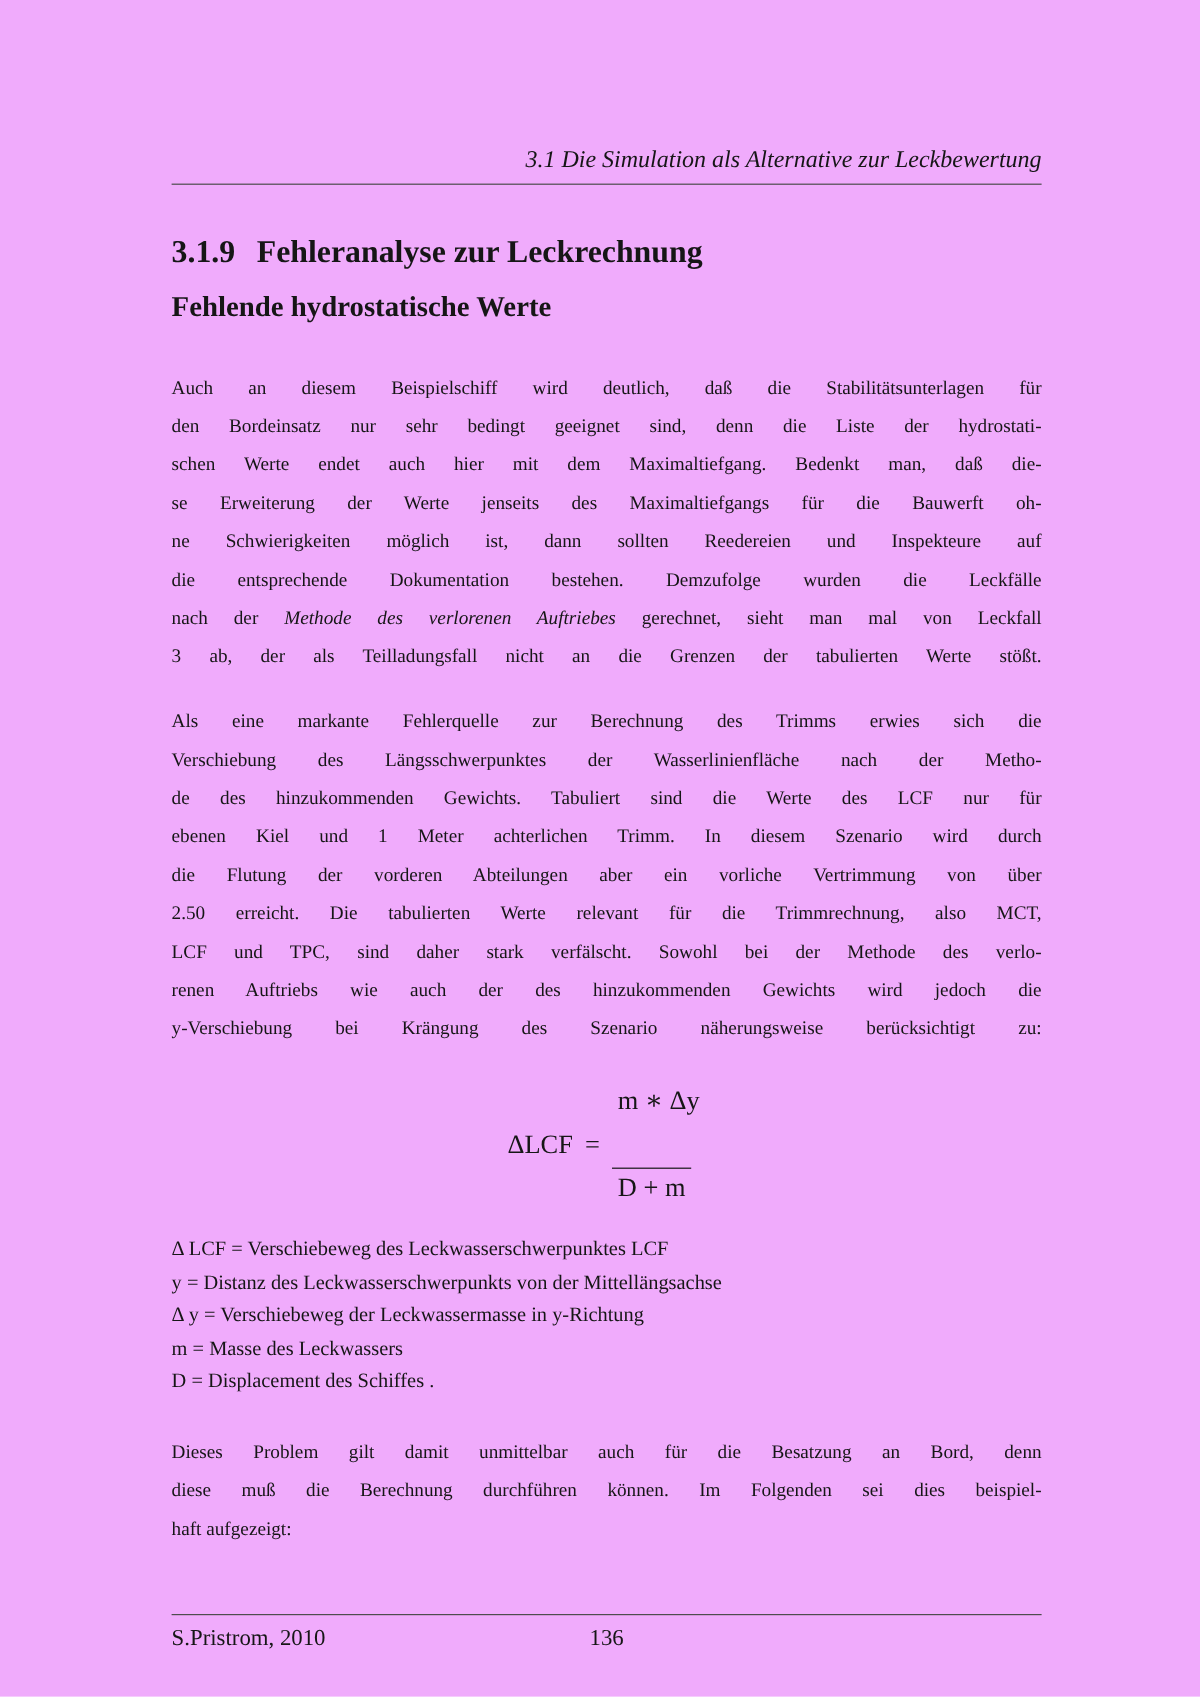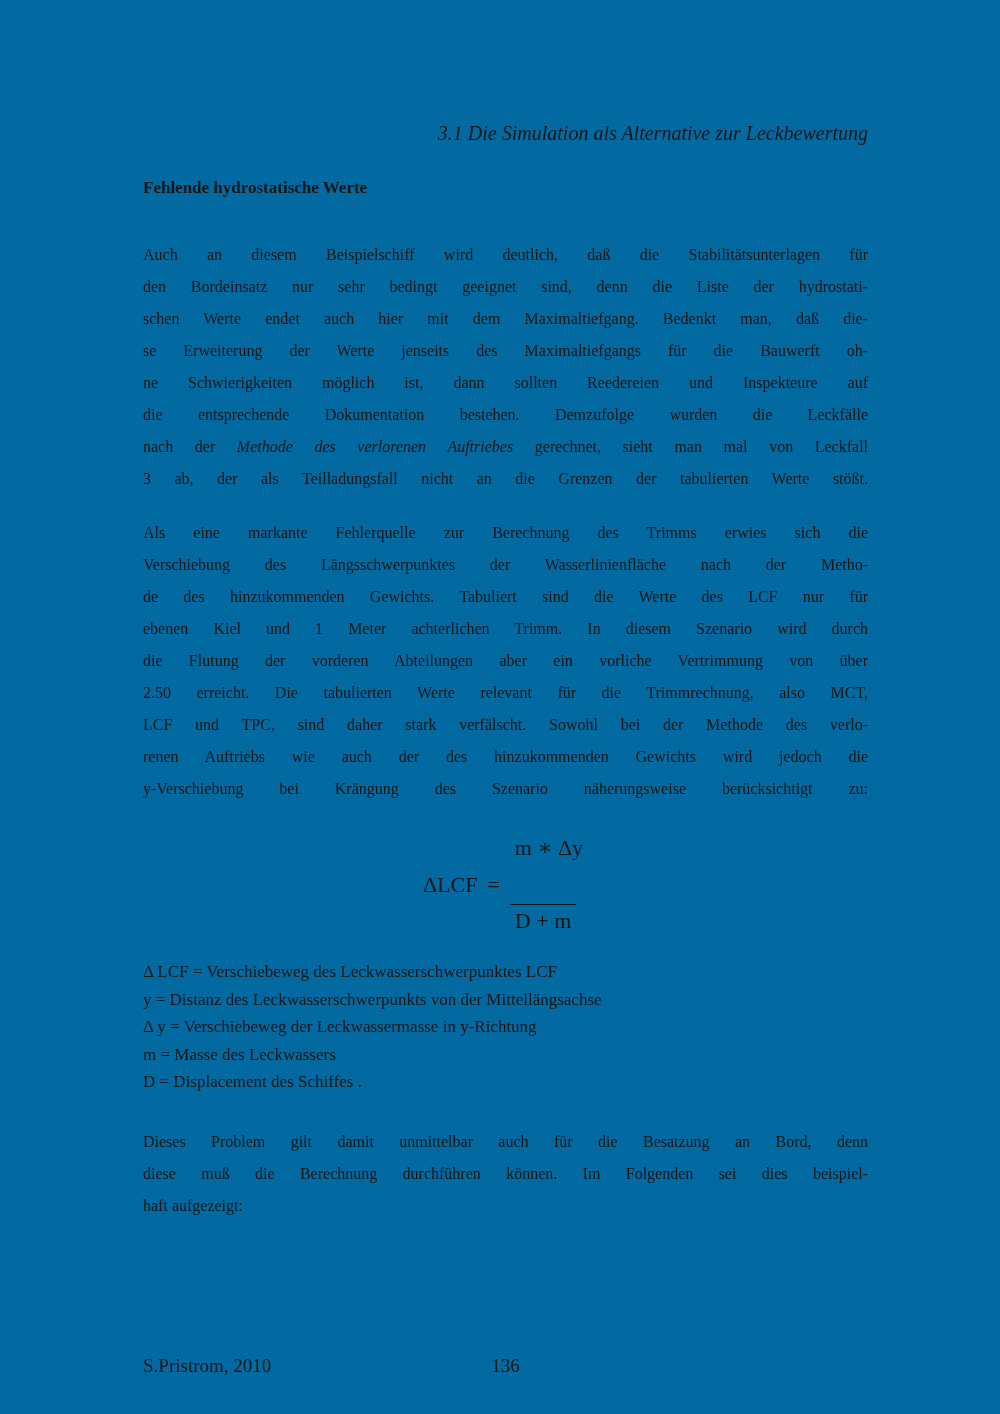--- a/index.html
+++ b/index.html
@@ -1,21 +1,21 @@
 <!DOCTYPE html>
 <html lang="de"><head>
 <meta charset="utf-8">
 <style>
   html, body { margin: 0; padding: 0; background: #ffffff; }
   .page {
     position: relative;
     width: 1000px;
     height: 1414px;
     box-sizing: border-box;
-    background: #0369a1;
+    background: #f0abfc;
     color: #161616;
     font-family: "Liberation Serif", "DejaVu Serif", serif;
     padding: 122px 132px 0 143px;
     overflow: hidden;
   }
   .running-header {
     text-align: right;
     font-style: italic;
     font-size: 20px;
     line-height: 23px;
@@ -25,21 +25,21 @@
   .section-heading {
     margin-top: 41px;
     font-size: 26.5px;
     line-height: 28px;
     font-weight: 700;
     display: flex;
   }
   .section-number { margin-right: 18px; }
   .subsection-heading {
     margin-top: 22px;
-    font-size: 17px;
+    font-size: 24px;
     line-height: 23px;
     font-weight: 700;
   }
   .para { font-size: 16px; line-height: 32px; }
   .p1 { margin-top: 40px; }
   .p2 { margin-top: 22px; }
   .p3 { margin-top: 30px; }
   .tline { text-align: justify; text-align-last: justify; }
   .tline-last { text-align: left; text-align-last: left; }
   .it { font-style: italic; }
@@ -73,20 +73,24 @@
 </style>
 </head>
 <body>
 
 <div class="page">
 
   <div class="running-header">
     <span>3.1 Die Simulation als Alternative zur Leckbewertung</span>
   </div>
 
+  <div class="section-heading">
+    <span class="section-number">3.1.9</span>
+    <span>Fehleranalyse zur Leckrechnung</span>
+  </div>
 
   <div class="subsection-heading">Fehlende hydrostatische Werte</div>
 
   <div class="para p1">
     <div class="tline">Auch an diesem Beispielschiff wird deutlich, daß die Stabilitätsunterlagen für</div>
     <div class="tline">den Bordeinsatz nur sehr bedingt geeignet sind, denn die Liste der hydrostati-</div>
     <div class="tline">schen Werte endet auch hier mit dem Maximaltiefgang. Bedenkt man, daß die-</div>
     <div class="tline">se Erweiterung der Werte jenseits des Maximaltiefgangs für die Bauwerft oh-</div>
     <div class="tline">ne Schwierigkeiten möglich ist, dann sollten Reedereien und Inspekteure auf</div>
     <div class="tline">die entsprechende Dokumentation bestehen. Demzufolge wurden die Leckfälle</div>

